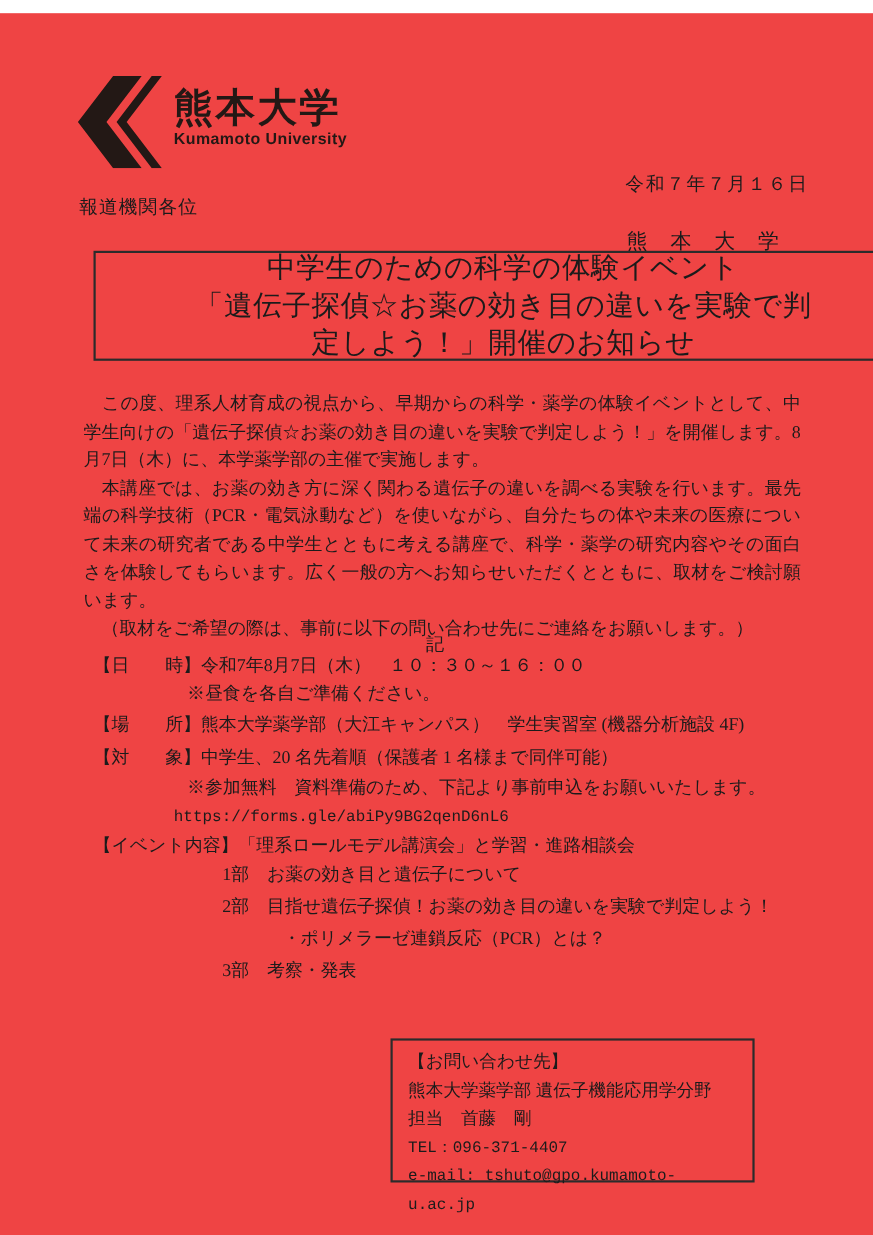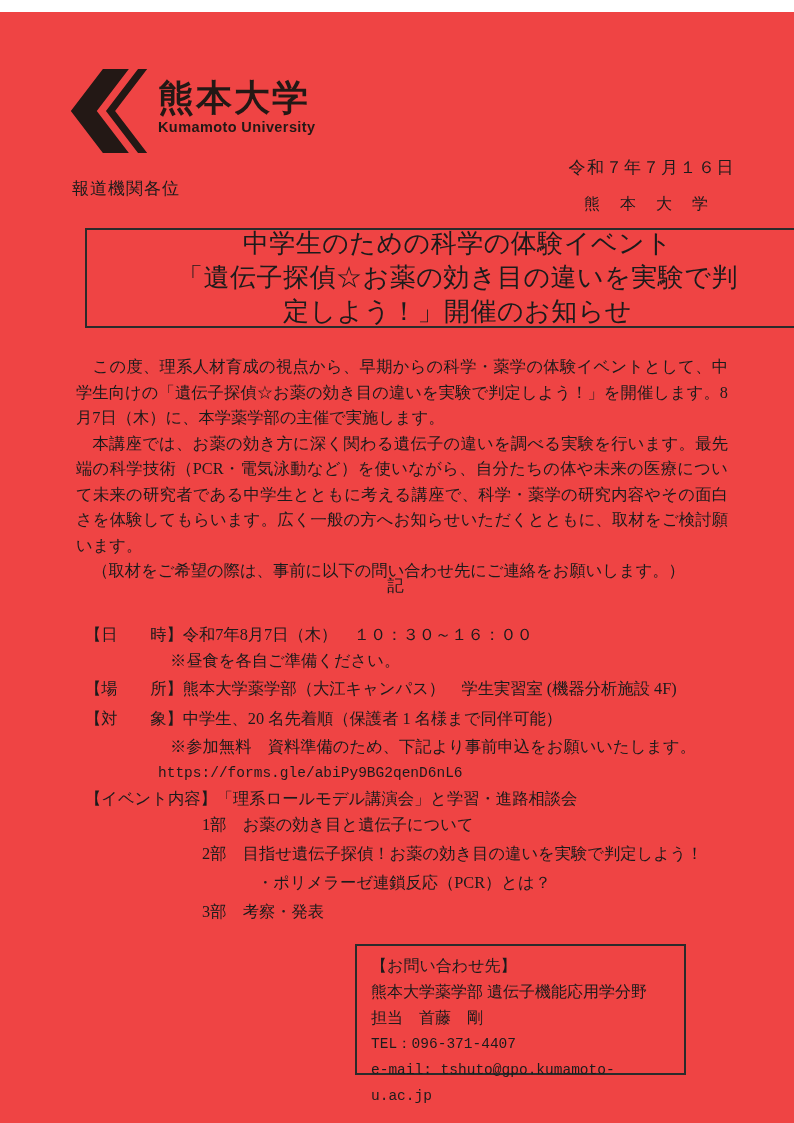--- a/index.html
+++ b/index.html
@@ -16,39 +16,39 @@
   .logo{position:absolute;left:70px;top:57px;display:flex;align-items:flex-start;}
   .logo-mark{width:78px;height:84px;flex:0 0 auto;}
   .logo-text{margin-left:10px;padding-top:10px;color:#231815;}
   .logo-ja{font-family:"Liberation Sans","DejaVu Sans",sans-serif;font-weight:bold;
            font-size:36px;line-height:1.05;letter-spacing:2px;}
   .logo-en{font-family:"Liberation Sans","DejaVu Sans",sans-serif;font-weight:bold;
            font-size:14.5px;letter-spacing:0.4px;margin-top:2px;}
   
   .doc-date{position:absolute;top:144px;right:59px;font-size:17px;letter-spacing:1.5px;}
   .recipient{position:absolute;top:165px;left:72px;font-size:17px;letter-spacing:1px;}
-  .sender{position:absolute;top:182px;right:78px;font-size:16px;letter-spacing:8px;text-align:center;}
+  .sender{position:absolute;top:194px;right:78px;font-size:19px;letter-spacing:8px;text-align:center;}
   
   .title-box{
     position:absolute;left:85px;top:216px;width:745px;height:100px;
     border:2px solid #2b2b2b;box-sizing:border-box;
     display:flex;flex-direction:column;justify-content:center;align-items:center;
     font-size:26px;line-height:34px;letter-spacing:0.5px;text-align:center;
   }
   
   .body-text{position:absolute;left:76px;top:342px;width:652px;
              font-size:16.3px;line-height:25.5px;text-align:justify;}
   .body-text p{margin:0;}
   .ki{position:absolute;top:563px;left:0;width:100%;text-align:center;
       font-size:16.5px;letter-spacing:3px;}
   
-  .details{position:absolute;left:85px;top:610px;width:665px;font-size:16.3px;}
+  .details{position:absolute;left:85px;top:580px;width:665px;font-size:16.3px;}
   .d-line{line-height:26px;white-space:nowrap;}
   .d-label{display:inline;}
-  .ind-note{margin-left:85px;}
+  .ind-note{margin-left:85px;font-family:Liberation Mono, monospace;}
   .ind-url{margin-left:73px;}
   .ind-part{margin-left:117px;}
   .ind-sub{margin-left:172px;}
   .mt2{margin-top:2px;} .mt3{margin-top:3px;} .mt4{margin-top:4px;}
   .mono{font-family:"Liberation Mono","DejaVu Sans Mono",monospace;
         font-size:14.5px;letter-spacing:0;}
   
   .contact-box{
     position:absolute;left:355px;top:932px;width:331px;height:131px;
     border:2px solid #2b2b2b;box-sizing:border-box;

